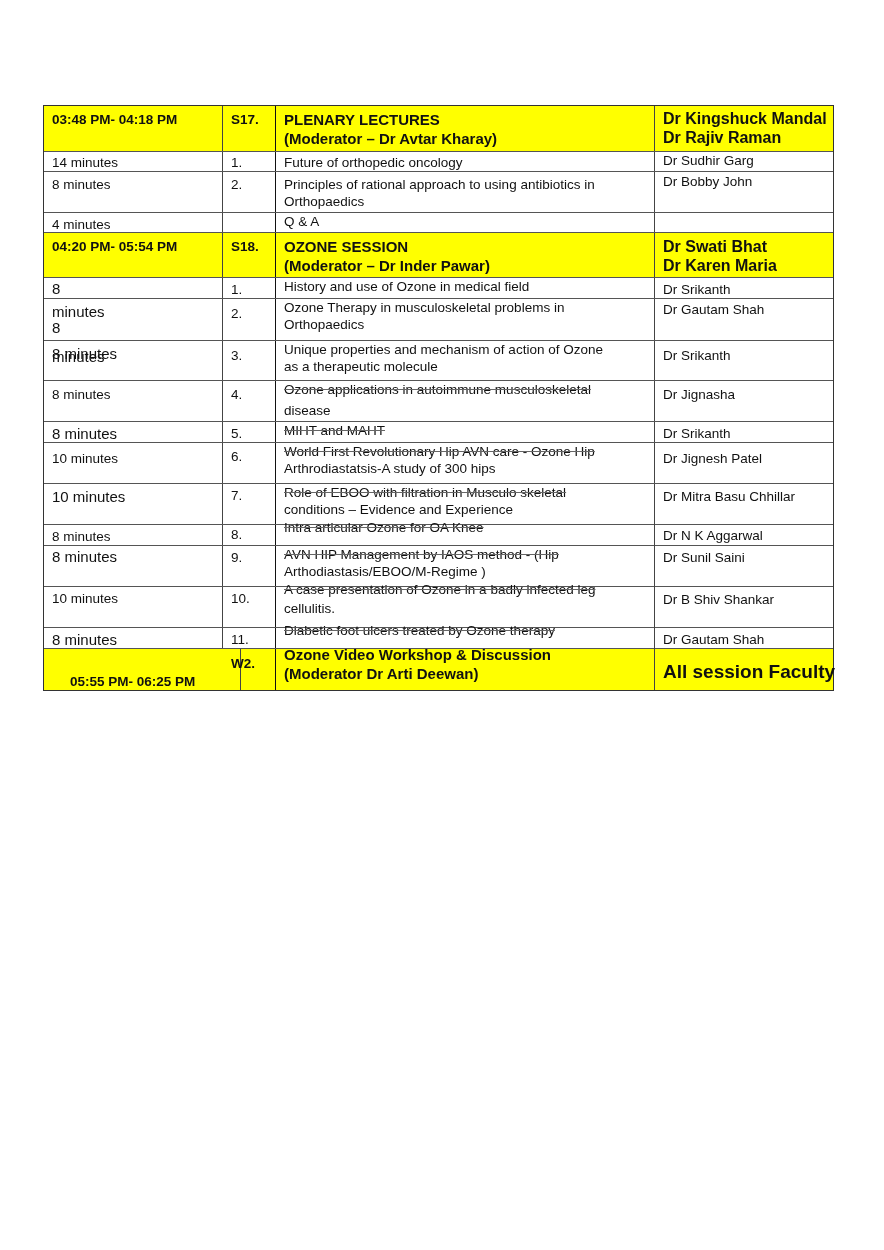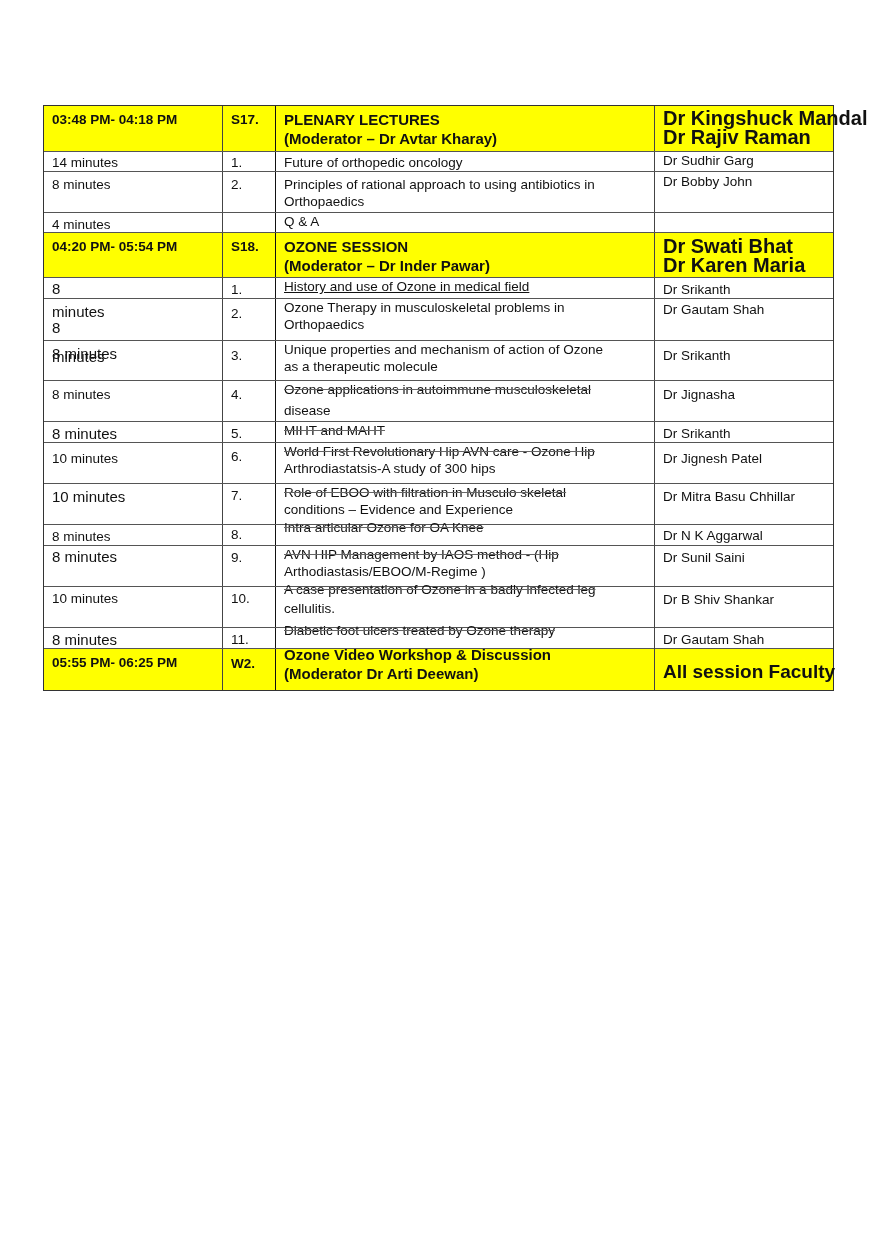--- a/index.html
+++ b/index.html
@@ -13,21 +13,21 @@
   .row.hl { background: #ffff00; }
   .cell { position: absolute; top: 0; bottom: 0; box-sizing: border-box;
           padding: 2px 8px 0 8px; font-size: 13.5px; line-height: 17px; overflow: visible; }
   .c1 { left: 0; width: 179px; border-right: 1px solid #444; }
   .c2 { left: 179px; width: 53px; border-right: 1px solid #111; }
   .c3 { left: 232px; width: 379px; border-right: 1px solid #444; }
   .c4 { left: 611px; width: 178px; }
   .hl .cell { font-weight: bold; font-size: 13.5px; }
   .hl .c3 { font-size: 15px; line-height: 19px; padding-top: 4px; }
   .hl .c1, .hl .c2 { padding-top: 5px; }
-  .hl .c4 { padding-top: 5px; font-size: 20px; line-height: 19px; }
+  .hl .c4 { padding-top: 5px; font-size: 16px; line-height: 19px; }
   .big { font-size: 15px; }
   .line { display: block; white-space: nowrap; }
   .strike { text-decoration: line-through; text-decoration-color: #666; }
 </style>
 </head>
 <body>
 
 <div class="tbl">
 
   <div class="row hl first" style="top:0;height:45px;">
@@ -80,21 +80,21 @@
     </div>
     <div class="cell c4" style="padding-top:4px;">
       <span class="line">Dr Swati Bhat</span>
       <span class="line">Dr Karen Maria</span>
     </div>
   </div>
 
   <div class="row" style="top:171px;height:21px;">
     <div class="cell c1 big" style="padding-top:2px;">8</div>
     <div class="cell c2" style="padding-top:3px;">1.</div>
-    <div class="cell c3" style="padding-top:0;text-decoration:underline;">
+    <div class="cell c3" style="padding-top:0;">
         <span class="line">History and use of Ozone in medical field</span>
       </div>
     <div class="cell c4" style="padding-top:3px;">Dr Srikanth</div>
   </div>
 
   <div class="row" style="top:192px;height:42px;">
     <div class="cell c1 big" style="padding-top:4px;">
       <span class="line">minutes</span>
       <span class="line" style="line-height:16px;">8</span>
     </div>
@@ -190,21 +190,21 @@
   <div class="row" style="top:521px;height:21px;">
     <div class="cell c1 big" style="padding-top:3px;">8 minutes</div>
     <div class="cell c2" style="padding-top:3px;">11.</div>
     <div class="cell c3" style="padding-top:0;margin-top:-6px;">
         <span class="line strike">Diabetic foot ulcers treated by Ozone therapy</span>
       </div>
     <div class="cell c4" style="padding-top:3px;">Dr Gautam Shah</div>
   </div>
 
   <div class="row hl" style="top:542px;height:42px;">
-    <div class="cell c1" style="padding-top:5px;">05:55 PM- 06:25 PM</div>
+    <div class="cell c1" style="padding-top:24px;margin-left:18px;">05:55 PM- 06:25 PM</div>
     <div class="cell c2" style="padding-top:6px;">W2.</div>
     <div class="cell c3" style="padding-top:0;margin-top:-4px;">
       <span class="line">Ozone Video Workshop &amp; Discussion</span>
       <span class="line">(Moderator Dr Arti Deewan)</span>
     </div>
     <div class="cell c4" style="padding-top:13px;font-size:19px;">
       <span class="line">All session Faculty</span>
     </div>
   </div>
 

